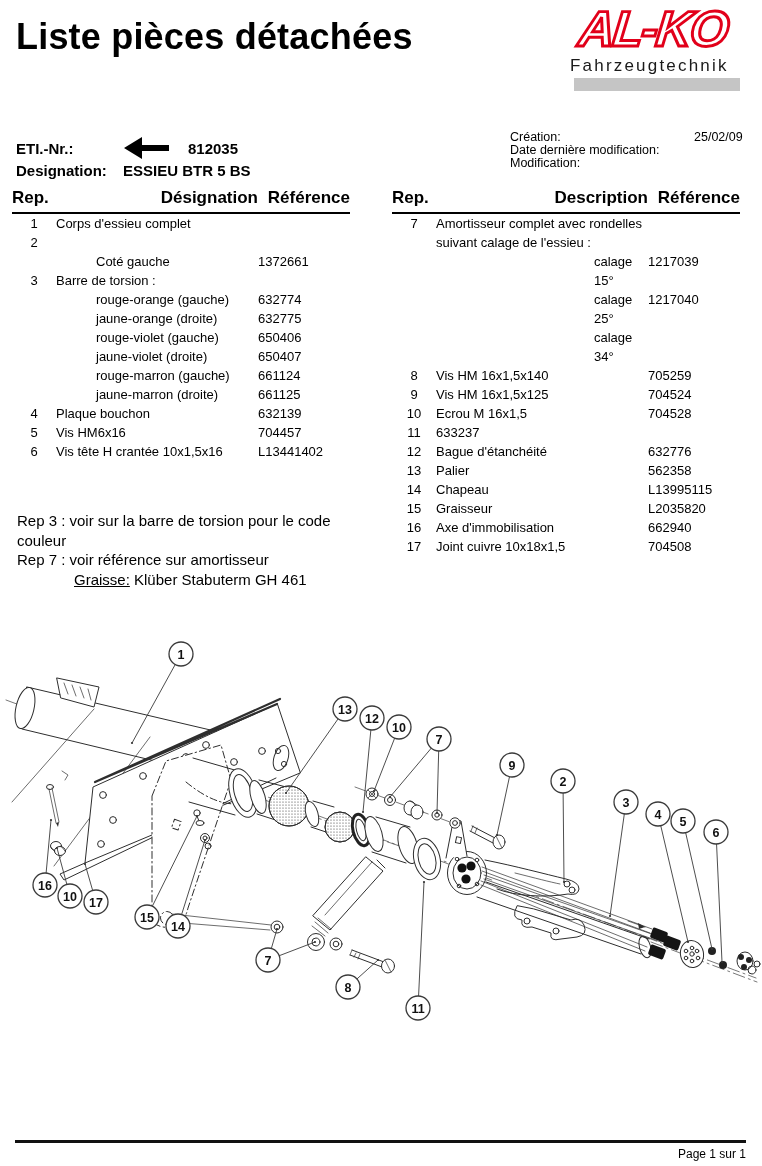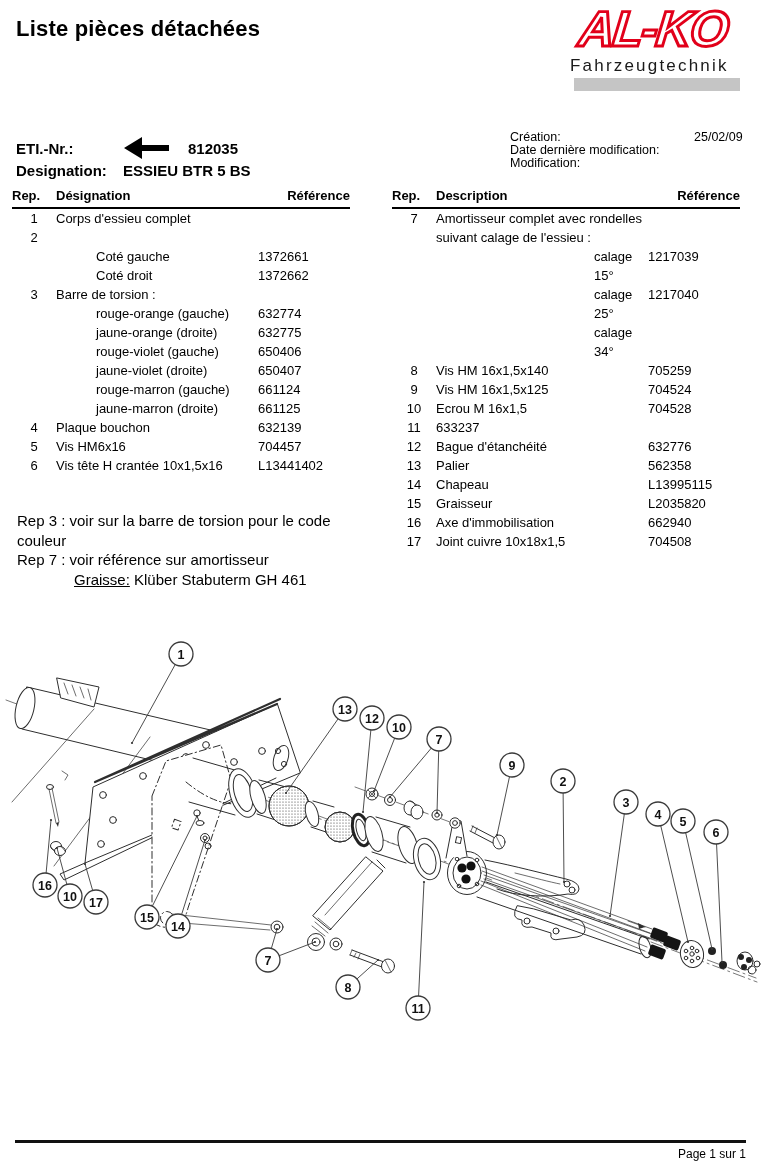--- a/index.html
+++ b/index.html
@@ -1,32 +1,32 @@
 <!DOCTYPE html>
 <html><head>
 <meta charset="utf-8">
 <style>
   html,body{margin:0;padding:0}
   body{width:762px;height:1166px;background:#fff;font-family:"Liberation Sans",sans-serif;color:#000;position:relative;overflow:hidden}
-  #title{position:absolute;left:16px;top:16px;margin:0;font-size:22px;font-weight:bold;letter-spacing:.2px}
+  #title{position:absolute;left:16px;top:16px;margin:0;font-size:36px;font-weight:bold;letter-spacing:.2px}
   
   #logo{position:absolute;left:558px;top:2px;width:200px;height:92px}
   
   #meta-left{position:absolute;left:16px;top:132px;font-size:15px;font-weight:bold}
   #meta-left .lbl{position:absolute;white-space:nowrap}
   #eti-icon{position:absolute;left:107px;top:4px}
   #meta-right{position:absolute;left:510px;top:130px;font-size:12.5px}
   #meta-right .mrow{position:relative;height:13px;white-space:nowrap}
   #meta-right .val{position:absolute;left:184px;top:0}
   
   .ptable{position:absolute;top:188px;font-size:13px}
   #t-left{left:12px;width:338px}
   #t-right{left:392px;width:348px}
-  .thead{display:grid;grid-template-columns:44px 1fr 92px;font-weight:bold;border-bottom:2.5px solid #000;padding-bottom:4px;font-size:13px}
-  .thead .h-des{text-align:left}
+  .thead{display:grid;grid-template-columns:44px 1fr 92px;font-weight:bold;border-bottom:2.5px solid #000;padding-bottom:4px;font-size:17px}
+  .thead .h-des{text-align:right}
   .thead .h-ref{text-align:right}
   .tr{display:grid;grid-template-columns:44px 1fr 92px;line-height:19px;min-height:19px}
   .c-rep{text-align:center}
   .c-ref{}
   .ind1{padding-left:40px}
   .ind2{padding-left:158px}
   
   #notes{position:absolute;left:17px;top:511px;width:362px;font-size:15px;line-height:19.5px}
   #notes .grease{padding-left:57px}
   #notes .u{text-decoration:underline}
@@ -85,25 +85,20 @@
       <span class="c-ref"></span>
     </div>
   <div class="tr">
       <span class="c-rep">2</span>
       <span class="c-ref"></span>
     </div>
   <div class="tr">
       <span class="c-rep"></span>
       <span class="c-des ind1">Coté gauche</span>
       <span class="c-ref">1372661</span>
-    </div>
-  <div class="tr">
-      <span class="c-rep"></span>
-      <span class="c-des ind1">Coté droit</span>
-      <span class="c-ref">1372662</span>
     </div>
   <div class="tr">
       <span class="c-rep">3</span>
       <span class="c-des">Barre de torsion :</span>
       <span class="c-ref"></span>
     </div>
   <div class="tr">
       <span class="c-rep"></span>
       <span class="c-des ind1">rouge-orange (gauche)</span>
       <span class="c-ref">632774</span>

